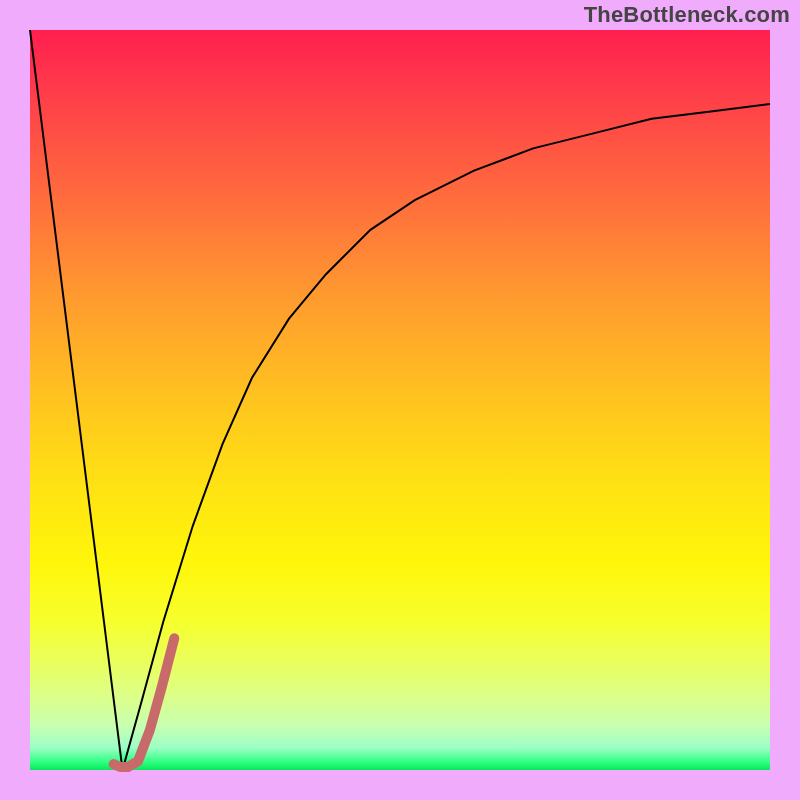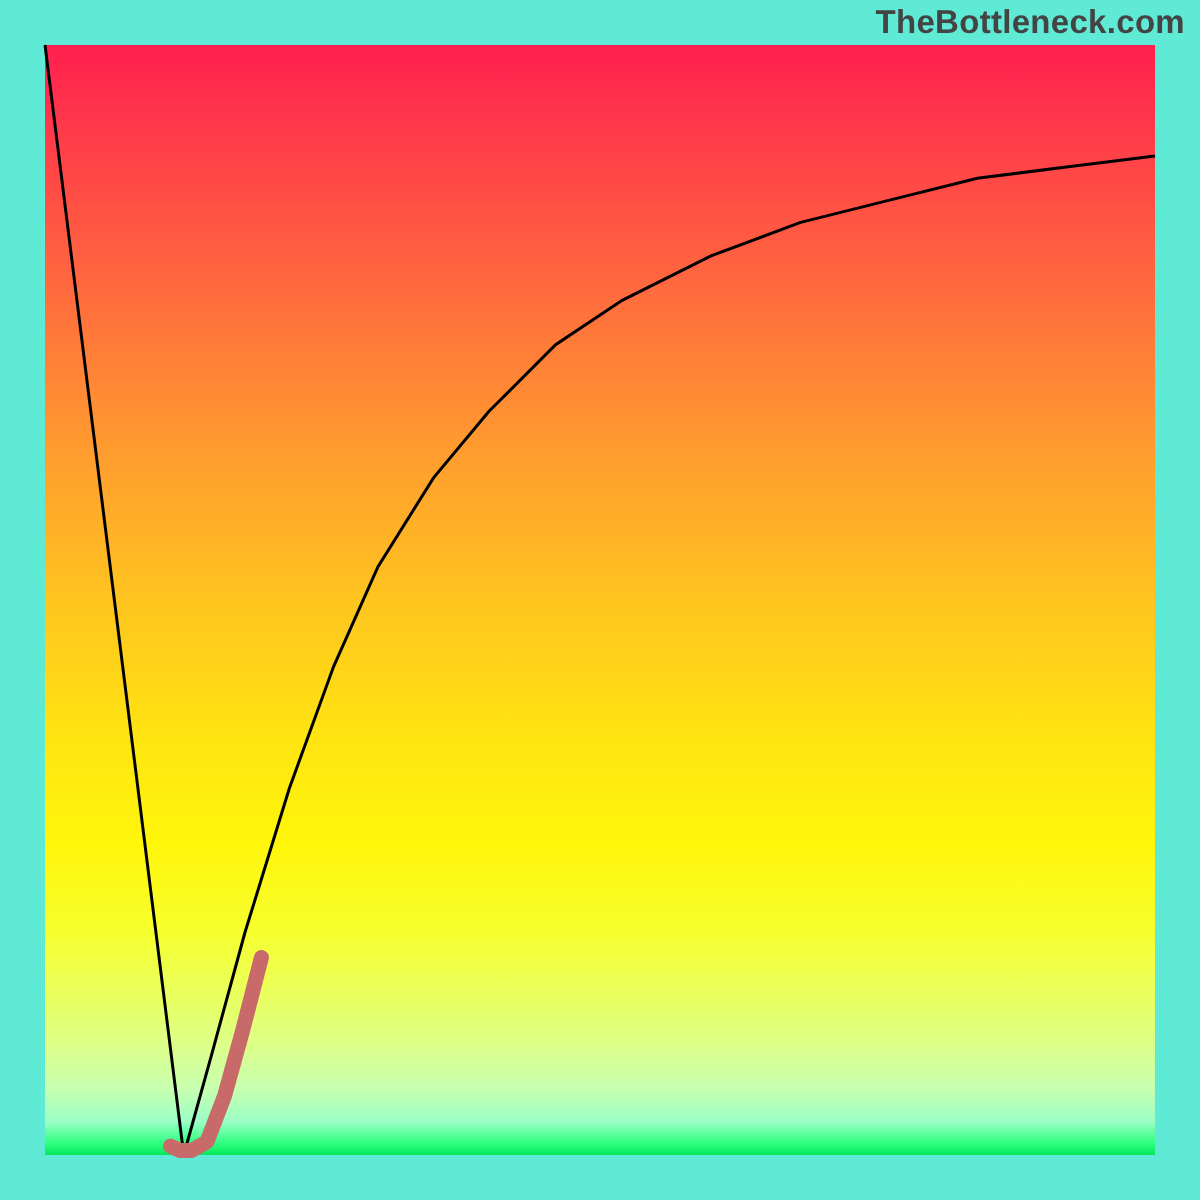--- a/index.html
+++ b/index.html
@@ -8,21 +8,21 @@
     width: 800px;
     height: 800px;
     background: #000;
     overflow: hidden;
     font-family: Arial, Helvetica, sans-serif;
   }
   .frame {
     position: relative;
     width: 800px;
     height: 800px;
-    background: #5eead4;
+    background: #f0abfc;
   }
   .watermark {
     position: absolute;
     top: 2px;
     right: 10px;
     color: #444;
     font-size: 22px;
     font-weight: 600;
     letter-spacing: 0.2px;
     z-index: 20;

